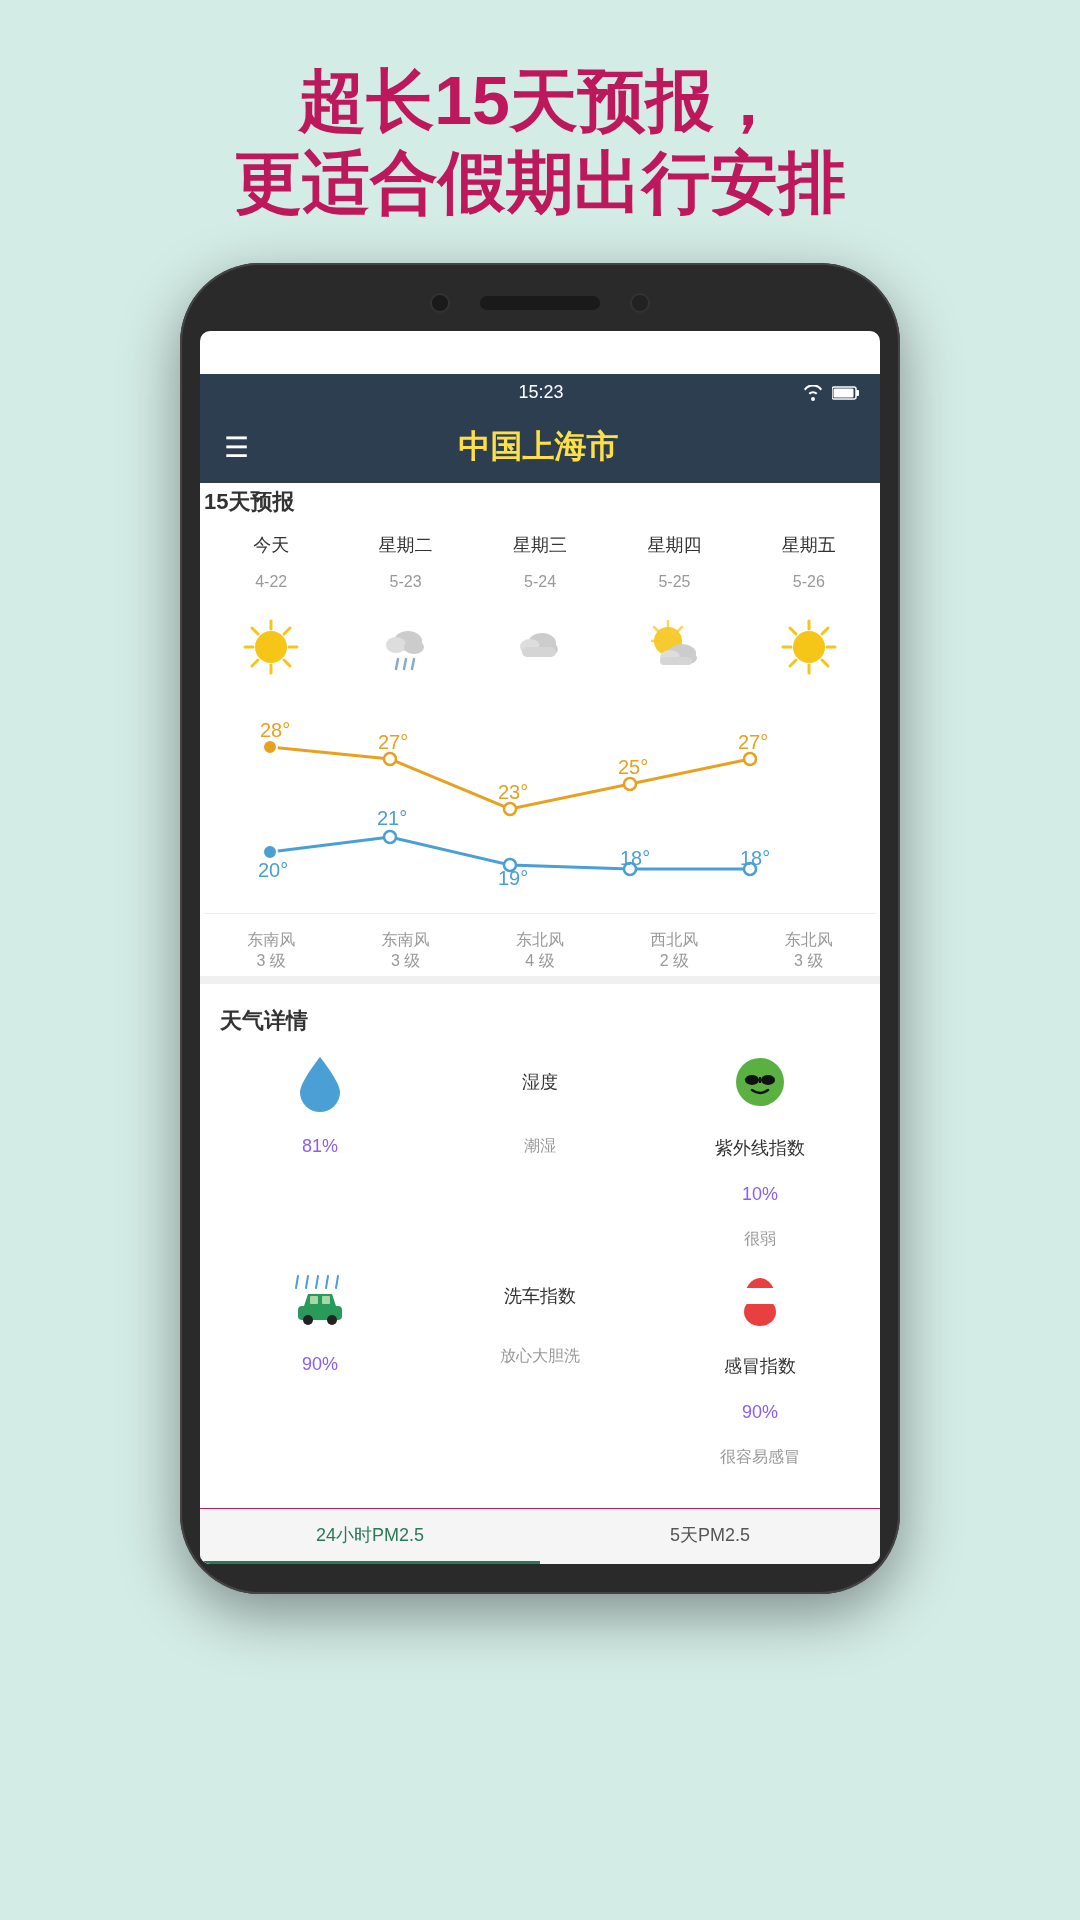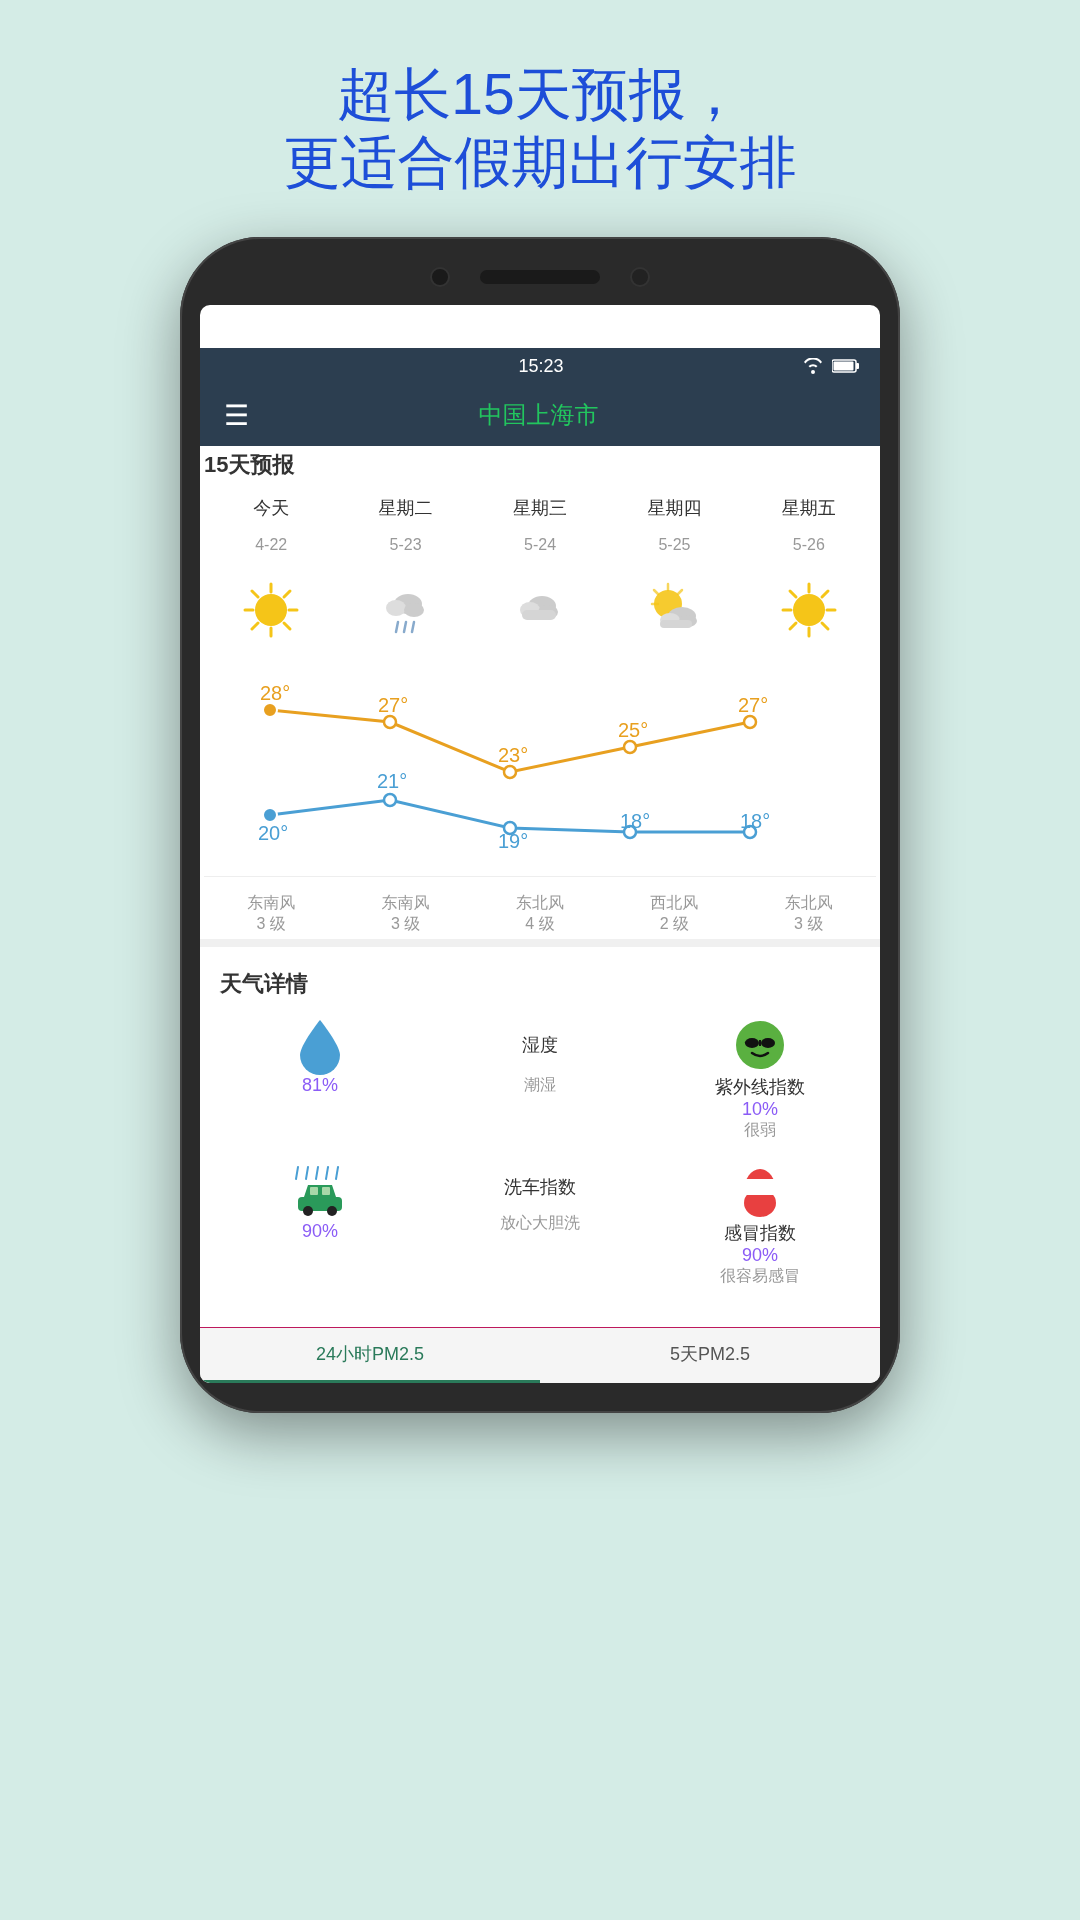--- a/index.html
+++ b/index.html
@@ -12,23 +12,23 @@
       position: relative;
     }
 
     
     .header-text {
       text-align: center;
       padding-top: 60px;
       padding-bottom: 40px;
     }
     .header-text h1 {
-      font-size: 57px;
-      font-weight: normal;
-      color: #1d4ed8;
+      font-size: 68px;
+      font-weight: bold;
+      color: #be185d;
       line-height: 1.2;
     }
 
     
     .phone-shell {
       width: 720px;
       margin: 0 auto;
       position: relative;
     }
 
@@ -105,23 +105,23 @@
       display: flex;
       justify-content: space-between;
       align-items: center;
       padding: 14px 24px;
     }
     .hamburger {
       font-size: 28px;
       color: white;
     }
     .city-name {
-      font-size: 24px;
-      color: #22c55e;
-      font-weight: 400;
+      font-size: 32px;
+      color: #fde047;
+      font-weight: 700;
     }
 
     
     .weather-content {
       background: white;
       padding: 4px;
     }
 
     .section-title {
       font-size: 22px;
@@ -184,21 +184,21 @@
     .details-section {
       background: white;
       margin-top: 2px;
       padding: 20px;
     }
 
     .detail-item {
       display: flex;
       flex-direction: column;
       align-items: center;
-      gap: 0;
+      gap: 24px;
     }
 
     .detail-icon {
       width: 60px;
       height: 60px;
       display: flex;
       align-items: center;
       justify-content: center;
     }
 

